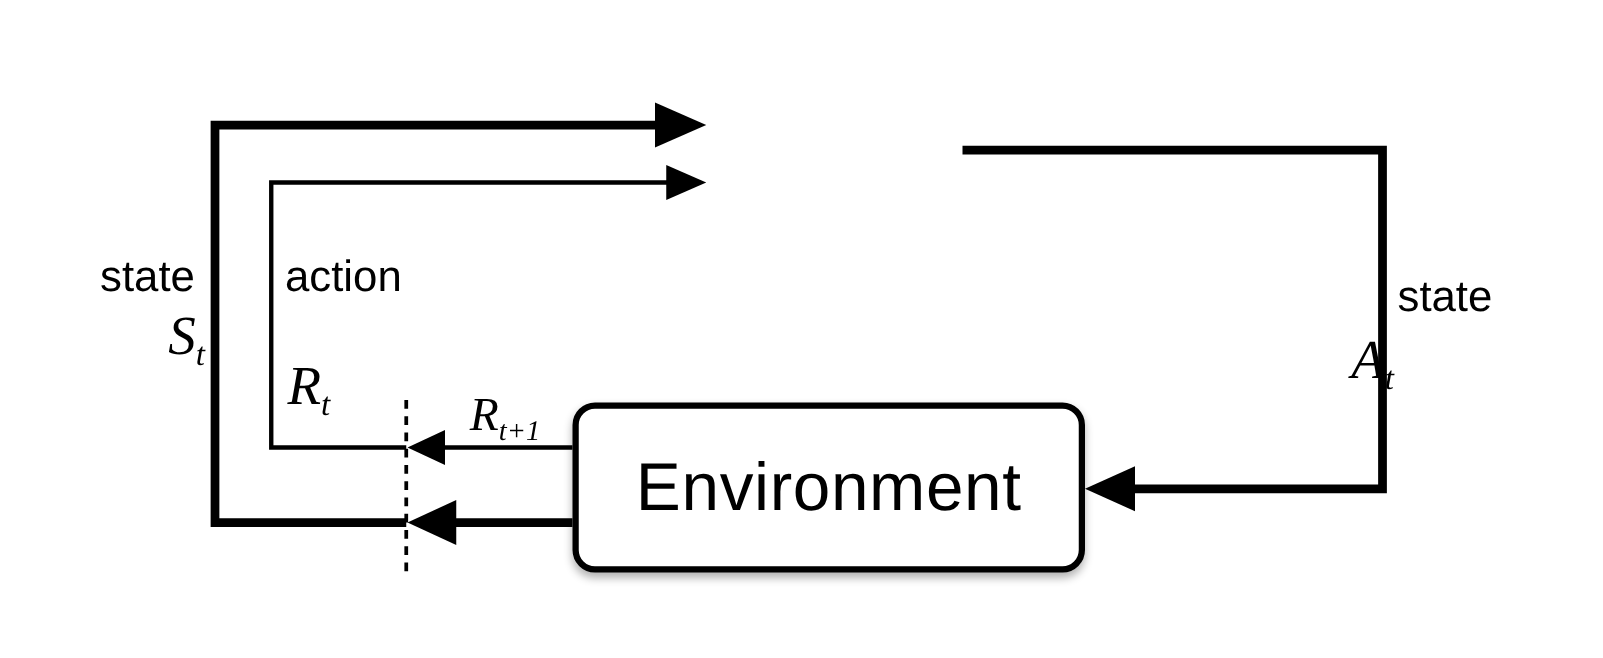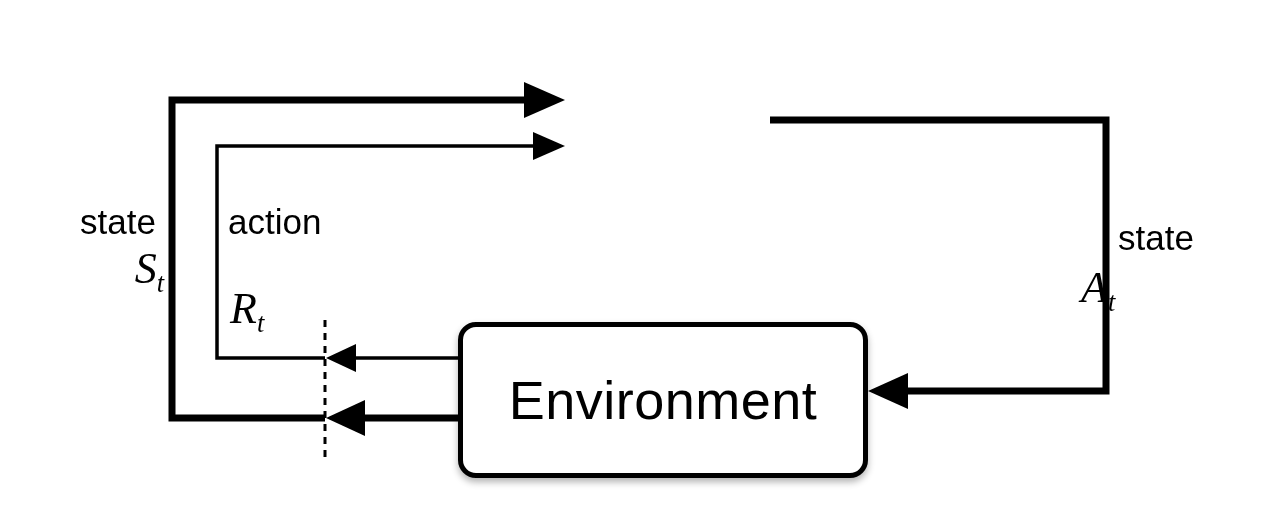--- a/index.html
+++ b/index.html
@@ -40,21 +40,21 @@
   #agent-box {
     left: 563px;
     top: 54px;
     width: 207px;
     height: 124px;
   }
   #env-box {
     left: 458px;
     top: 322px;
     width: 410px;
-    height: 156px;
+    height: 136px;
   }
   .word-label {
     position: absolute;
     font-size: 35px;
     line-height: 1.1;
     white-space: nowrap;
   }
   .math {
     position: absolute;
     font-family: "Liberation Serif", serif;
@@ -119,15 +119,16 @@
 
   <div class="word-label" id="state-word">state</div>
   <div class="math" id="state-sym"><span>S</span><sub>t</sub></div>
 
   <div class="word-label" id="reward-word">action</div>
   <div class="math" id="reward-sym"><span>R</span><sub>t</sub></div>
 
   <div class="word-label" id="action-word">state</div>
   <div class="math" id="action-sym"><span>A</span><sub>t</sub></div>
 
+  <div class="math small" id="rnext-sym"><span>R</span><sub>t+1</sub></div>
 
 
 </div>
 
 </body></html>

